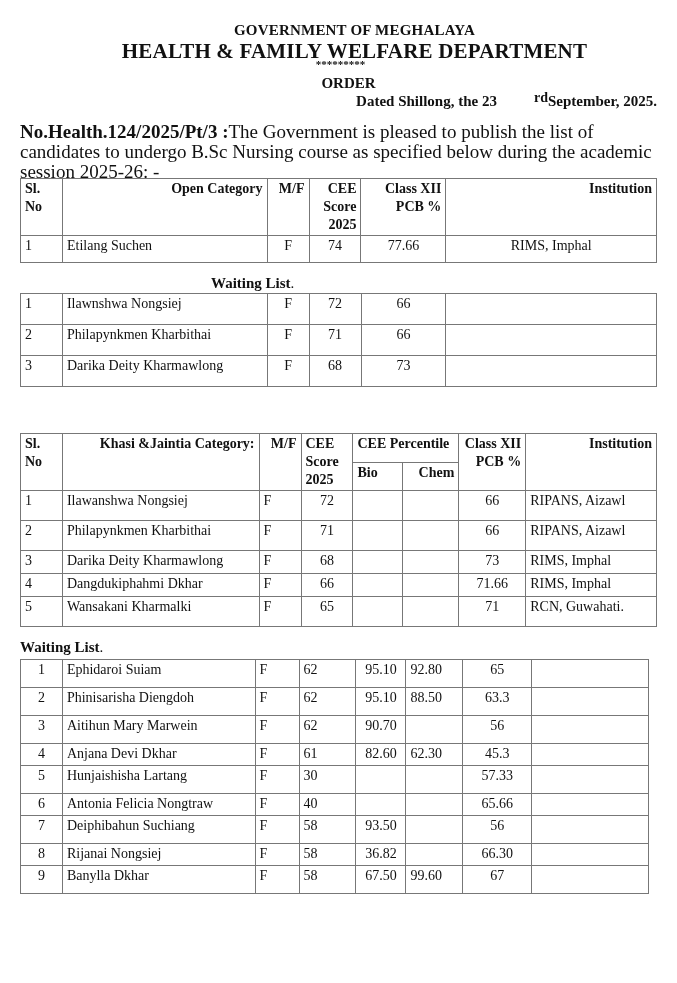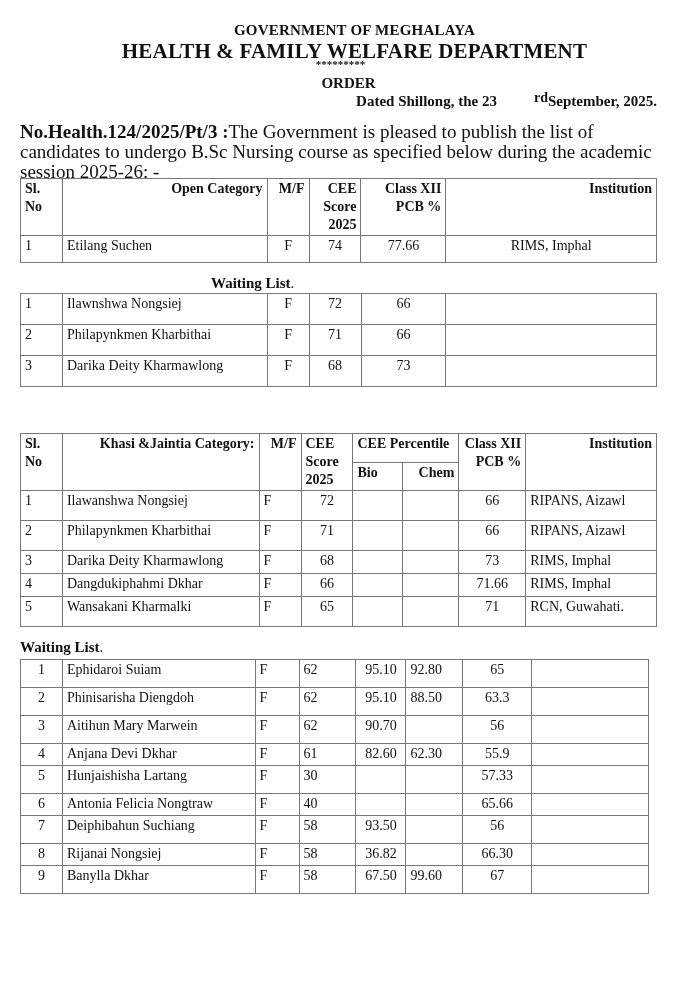--- a/index.html
+++ b/index.html
@@ -250,21 +250,21 @@
         <td class="c">56</td>
         <td class="l"></td>
       </tr>
       <tr class="rowS">
         <td class="c">4</td>
         <td class="l">Anjana Devi Dkhar</td>
         <td class="l">F</td>
         <td class="l">61</td>
         <td class="c">82.60</td>
         <td class="l">62.30</td>
-        <td class="c">55.9</td>
+        <td class="c">45.3</td>
         <td class="l"></td>
       </tr>
       <tr class="">
         <td class="c">5</td>
         <td class="l">Hunjaishisha Lartang</td>
         <td class="l">F</td>
         <td class="l">30</td>
         <td class="c"></td>
         <td class="l"></td>
         <td class="c">57.33</td>

